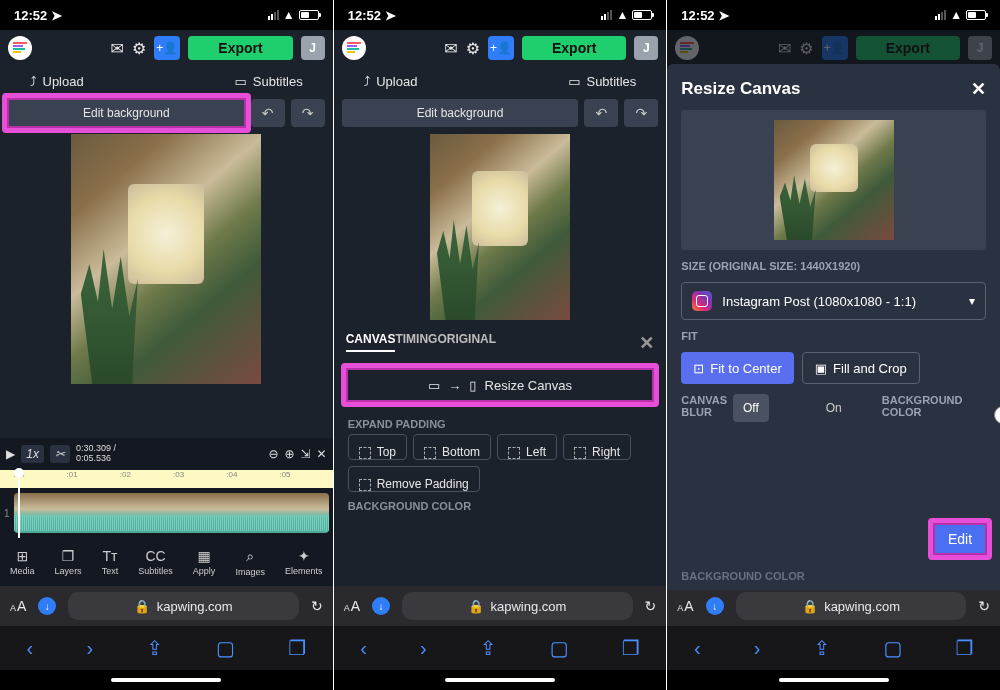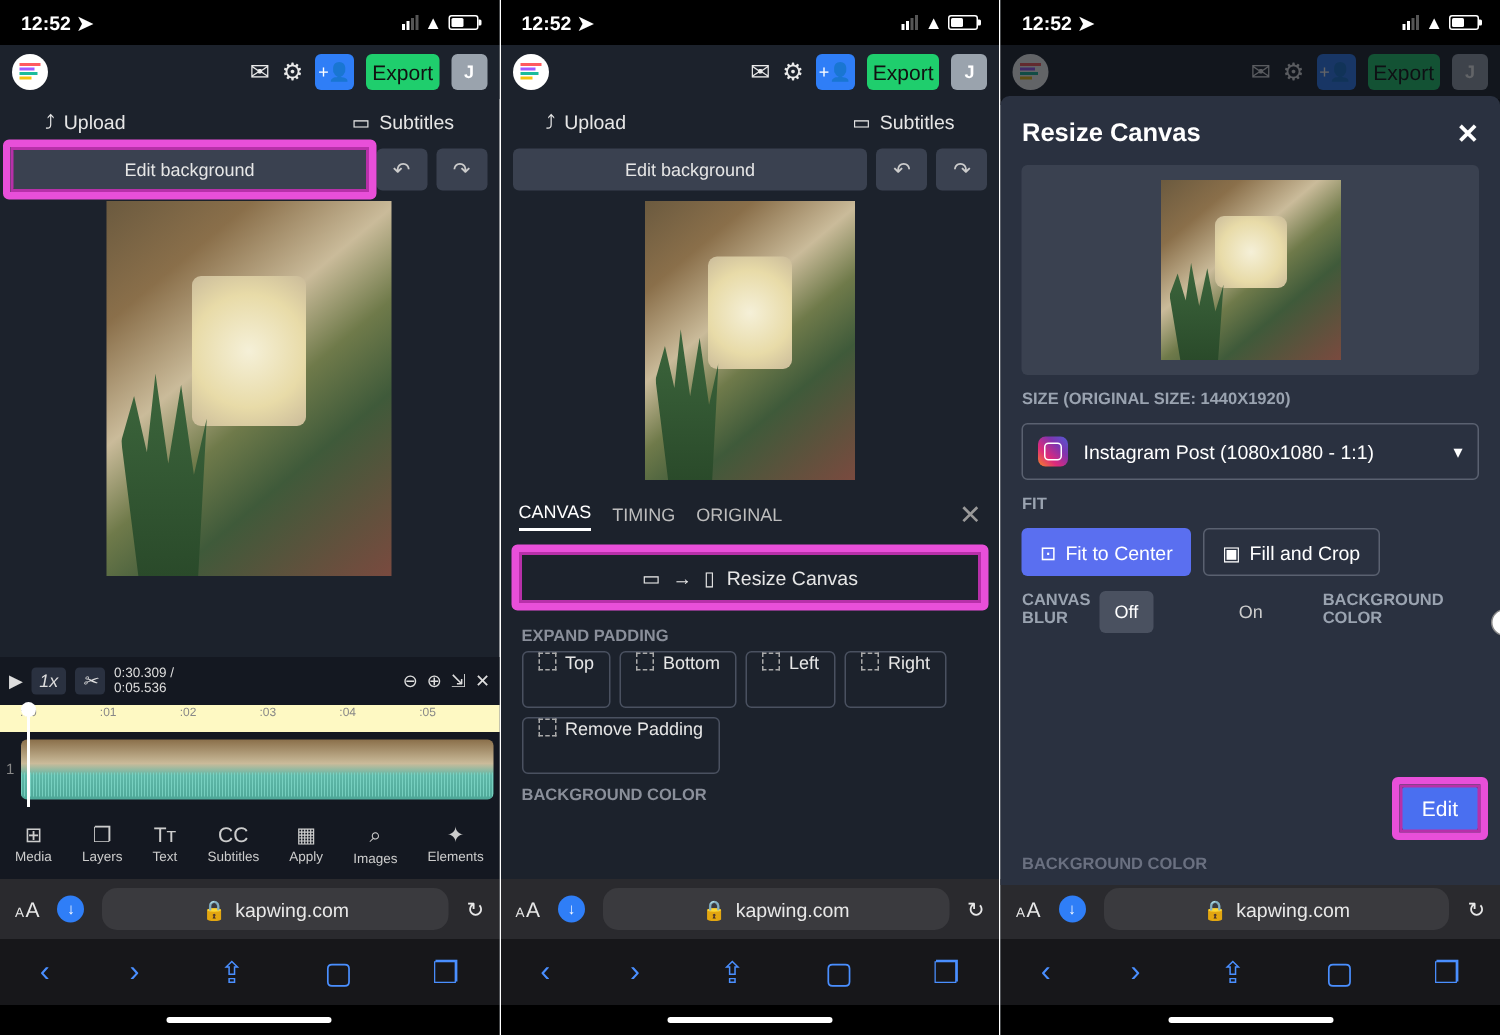--- a/index.html
+++ b/index.html
@@ -20,21 +20,21 @@
 .logo { width:24px; height:24px; border-radius:50%; background:#fff; display:flex; align-items:center; justify-content:center; overflow:hidden; }
 .logo-stripes { width:14px; height:12px; display:flex; flex-direction:column; gap:1px; }
 .logo-stripes span{height:2px;display:block;}
 .logo-stripes span:nth-child(1){background:#ff5a5f;width:14px;}
 .logo-stripes span:nth-child(2){background:#a259ff;width:10px;}
 .logo-stripes span:nth-child(3){background:#1abc9c;width:12px;}
 .logo-stripes span:nth-child(4){background:#f1c40f;width:8px;}
 .spacer{flex:1;}
 .tb-icon{color:#eaeaea;font-size:16px;cursor:pointer;}
 .invite{width:26px;height:24px;background:#2f7ef7;border-radius:4px;display:flex;align-items:center;justify-content:center;color:#fff;font-size:12px;}
-.export{background:#1fce6d;color:#111;font-weight:400;padding:4px 4px;border-radius:4px;font-size:14px;cursor:pointer;}
+.export{background:#1fce6d;color:#111;font-weight:700;padding:4px 30px;border-radius:4px;font-size:14px;cursor:pointer;}
 .avatar{width:24px;height:24px;border-radius:4px;background:#9aa3ad;color:#fff;display:flex;align-items:center;justify-content:center;font-size:12px;font-weight:600;}
 .subbar{height:30px;display:flex;align-items:center;justify-content:space-between;padding:0 30px;color:#e6e6e6;font-size:13px;}
 .subbar-item{display:flex;gap:6px;align-items:center;cursor:pointer;}
 .action-row{height:34px;display:flex;gap:6px;padding:0 8px;align-items:center;}
 .edit-bg{flex:1;background:#3a4150;color:#e6e6e6;height:28px;border-radius:4px;font-size:12px;display:flex;align-items:center;justify-content:center;cursor:pointer;}
 .ur{width:34px;height:28px;background:#3a4150;border-radius:4px;display:flex;align-items:center;justify-content:center;color:#ccc;font-size:14px;cursor:pointer;}
 .highlight{position:relative;}
 .highlight::after{content:"";position:absolute;inset:-6px;border:5px solid #e84fd9;border-radius:4px;pointer-events:none;box-shadow:0 0 0 2px #b730a9 inset;}
 .canvas-area{flex:1;display:flex;align-items:flex-start;justify-content:center;padding-top:4px;}
 .photo{background:linear-gradient(140deg,#6b5a3f 0%,#8a6f4a 20%,#cabb9a 40%,#6f7a4a 55%,#3f5a3a 70%,#7a4a3f 100%);position:relative;overflow:hidden;}
@@ -59,28 +59,28 @@
 .bn-ico{font-size:14px;}
 .browser-url{height:40px;background:#2a2a2e;display:flex;align-items:center;gap:12px;padding:0 10px;color:#e8e8e8;font-size:14px;}
 .url-pill{flex:1;background:#3a3a3e;border-radius:10px;height:28px;display:flex;align-items:center;justify-content:center;gap:6px;font-size:13px;}
 .text-size{display:flex;align-items:baseline;gap:1px;}
 .text-size .sm{font-size:9px;}.text-size .lg{font-size:14px;}
 .dl{width:18px;height:18px;border-radius:50%;background:#2f7ef7;display:flex;align-items:center;justify-content:center;font-size:10px;color:#fff;}
 .browser-tabs{height:44px;background:#17171a;display:flex;justify-content:space-around;align-items:center;color:#4a8fff;font-size:20px;}
 .home-ind{height:20px;background:#000;display:flex;align-items:center;justify-content:center;}
 .home-ind span{width:110px;height:4px;background:#fff;border-radius:3px;}
 
-.tabs-row{display:flex;gap:14px;padding:6px 12px;color:#bdbdbd;font-size:12px;font-weight:400;align-items:flex-end;}
+.tabs-row{display:flex;padding:6px 12px;color:#bdbdbd;font-size:12px;font-weight:700;align-items:flex-start;}
 .tabs-row .tab{cursor:pointer;padding-bottom:4px;}
 .tabs-row .tab.active{color:#fff;border-bottom:2px solid #fff;}
 .tabs-row .close-x{margin-left:auto;color:#999;font-size:18px;cursor:pointer;}
 .resize-btn{margin:8px 12px;height:34px;background:#1c222c;border:1px solid #4a5160;border-radius:4px;color:#e6e6e6;font-size:13px;display:flex;align-items:center;justify-content:center;gap:8px;cursor:pointer;}
 .sec-label{color:#8a8f9a;font-size:11px;font-weight:700;padding:8px 14px 4px;}
 .pad-grid{display:flex;flex-wrap:wrap;gap:6px;padding:0 14px;}
-.pad-btn{height:38px;padding:0 10px;border:1px solid #4a5160;border-radius:4px;color:#e6e6e6;font-size:12px;display:flex;align-items:flex-start;gap:6px;cursor:pointer;}
+.pad-btn{height:26px;padding:0 10px;border:1px solid #4a5160;border-radius:4px;color:#e6e6e6;font-size:12px;display:flex;align-items:flex-end;gap:6px;cursor:pointer;}
 .dashed-sq{width:12px;height:12px;border:1px dashed #aaa;}
 
 .dim-overlay{position:absolute;top:30px;left:0;right:0;height:40px;background:rgba(10,12,18,.8);}
 .dim-overlay .topbar{opacity:.35;}
 .modal{position:absolute;top:64px;left:0;right:0;bottom:100px;background:#2a3140;border-radius:6px 6px 0 0;padding:14px 14px 8px;display:flex;flex-direction:column;gap:10px;overflow:hidden;}
 .modal-head{display:flex;justify-content:space-between;align-items:center;color:#fff;font-size:17px;font-weight:700;}
 .modal-close{font-size:18px;cursor:pointer;}
 .preview-wrap{display:flex;justify-content:center;padding:10px 0;background:#3a4150;border-radius:4px;}
 .lbl{color:#9aa3b0;font-size:11px;font-weight:700;}
 .size-sel{height:38px;border:1px solid #5a6170;border-radius:4px;display:flex;align-items:center;padding:0 10px;gap:10px;color:#fff;font-size:13px;cursor:pointer;}

